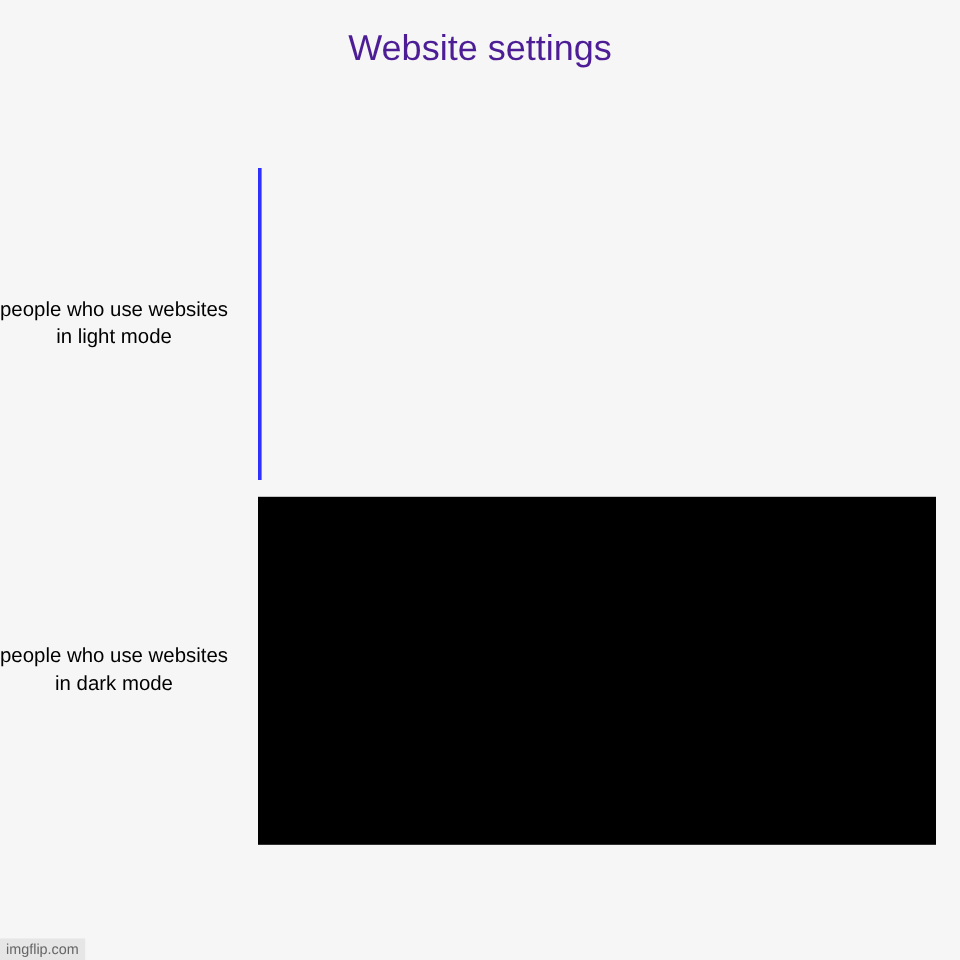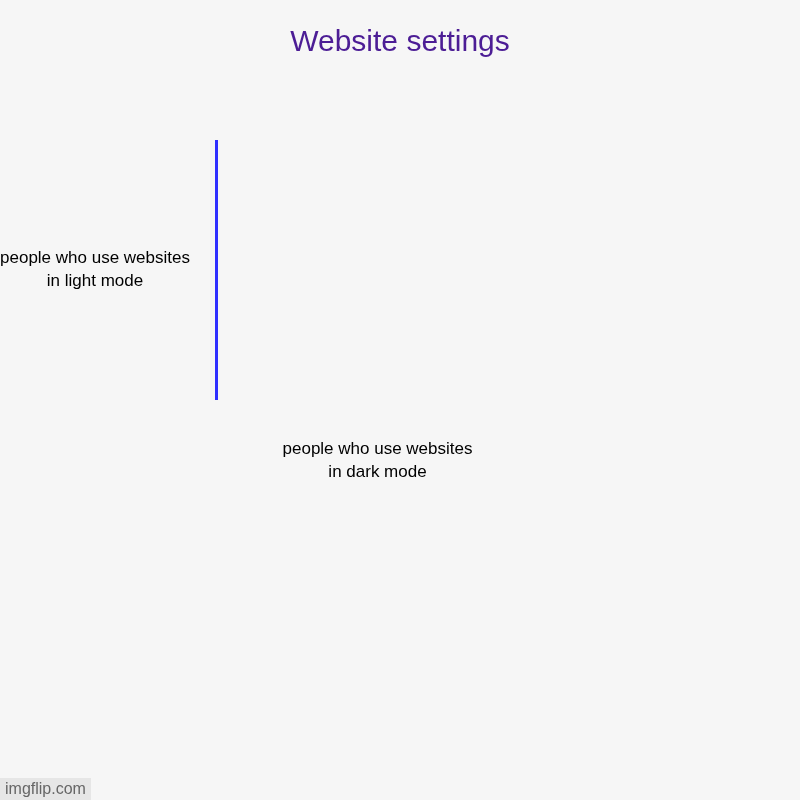--- a/index.html
+++ b/index.html
@@ -34,23 +34,22 @@
       left: 0;
       right: 20px;
       display: flex;
       align-items: center;
     }
     .row-1 {
       top: 30px;
       height: 260px;
     }
     .row-2 {
-      top: 328px;
+      top: 304px;
       height: 290px;
-      flex-direction: column;
     }
     .cat-label {
       width: 215px;
       padding-right: 25px;
       text-align: center;
       font-size: 17px;
       line-height: 1.35;
       color: #000;
     }
     .bar-zone {
@@ -61,21 +60,21 @@
     .bar {
       position: absolute;
       top: 0;
       bottom: 0;
       left: 0;
     }
     .watermark {
       position: absolute;
       left: 0;
       bottom: 0;
-      font-size: 16px;
+      font-size: 12px;
       color: #666;
       background: #e6e6e6;
       padding: 2px 5px;
     }
   </style>
 </head>
 <body>
 
 <h1 class="chart-title">Website settings</h1>
 

